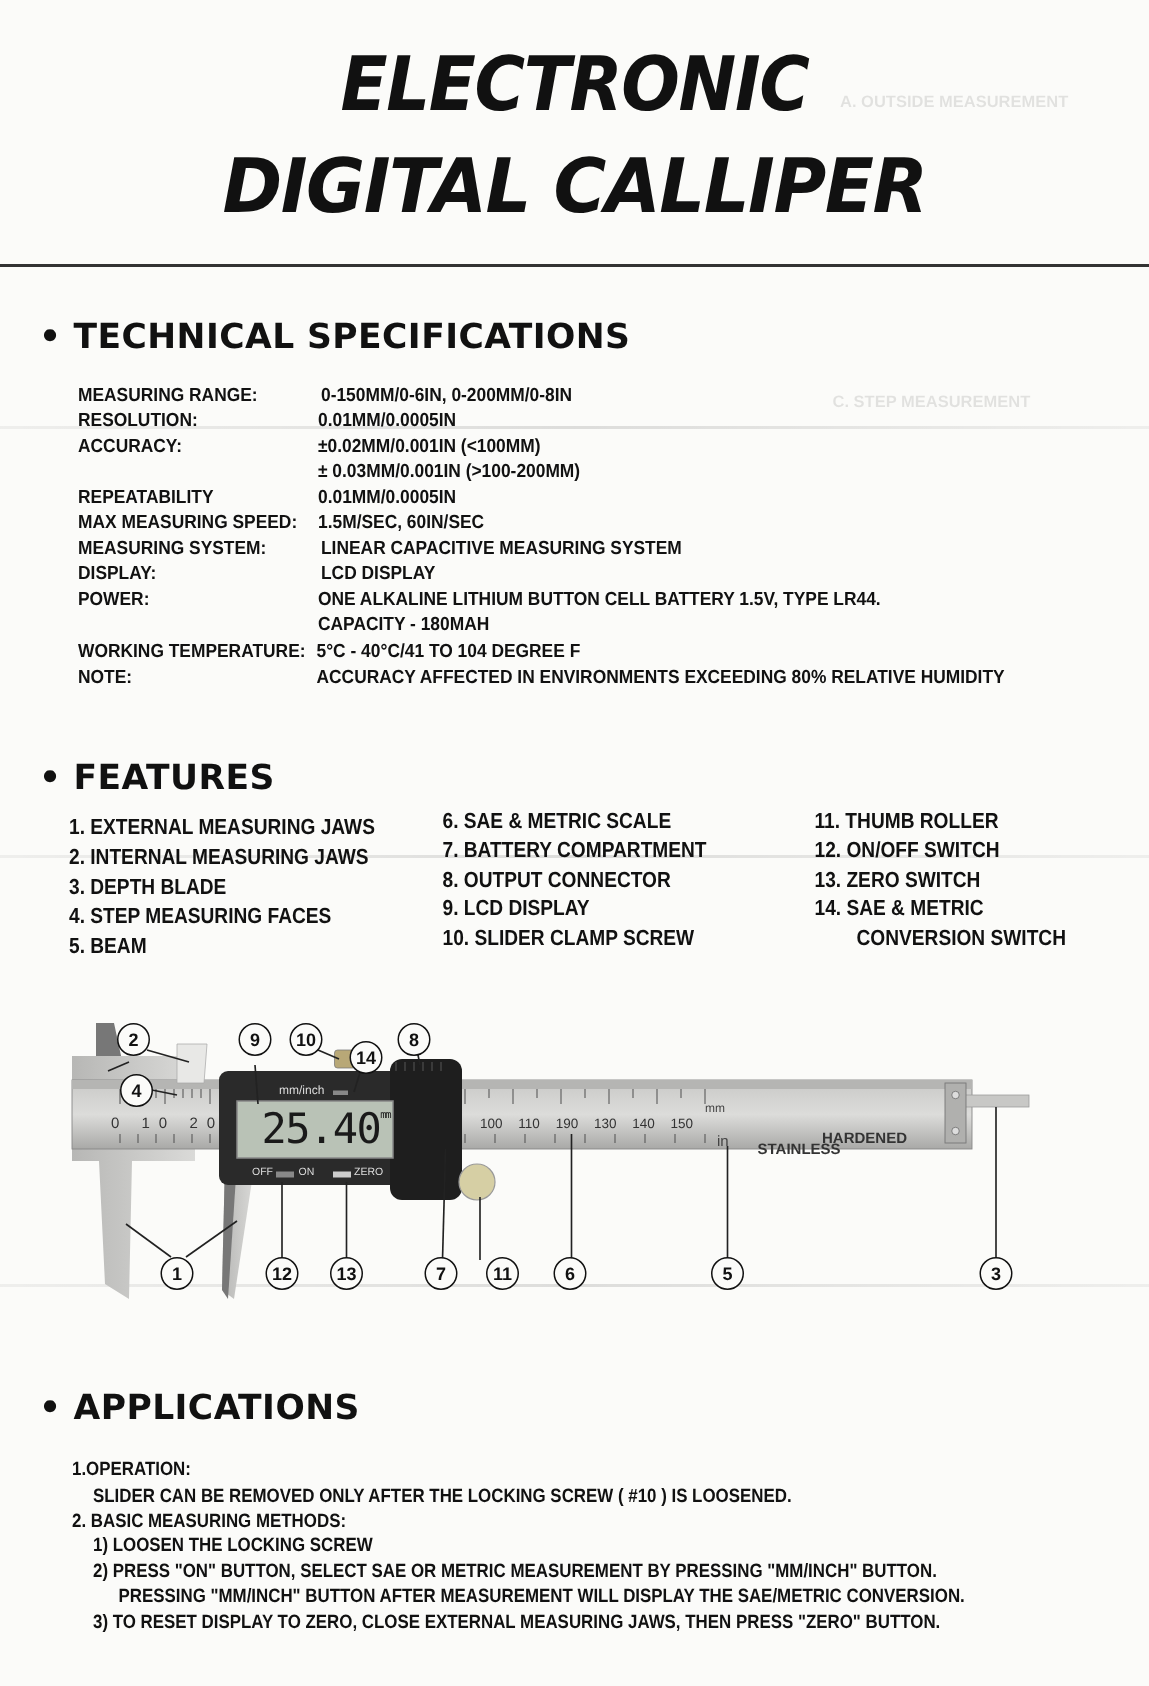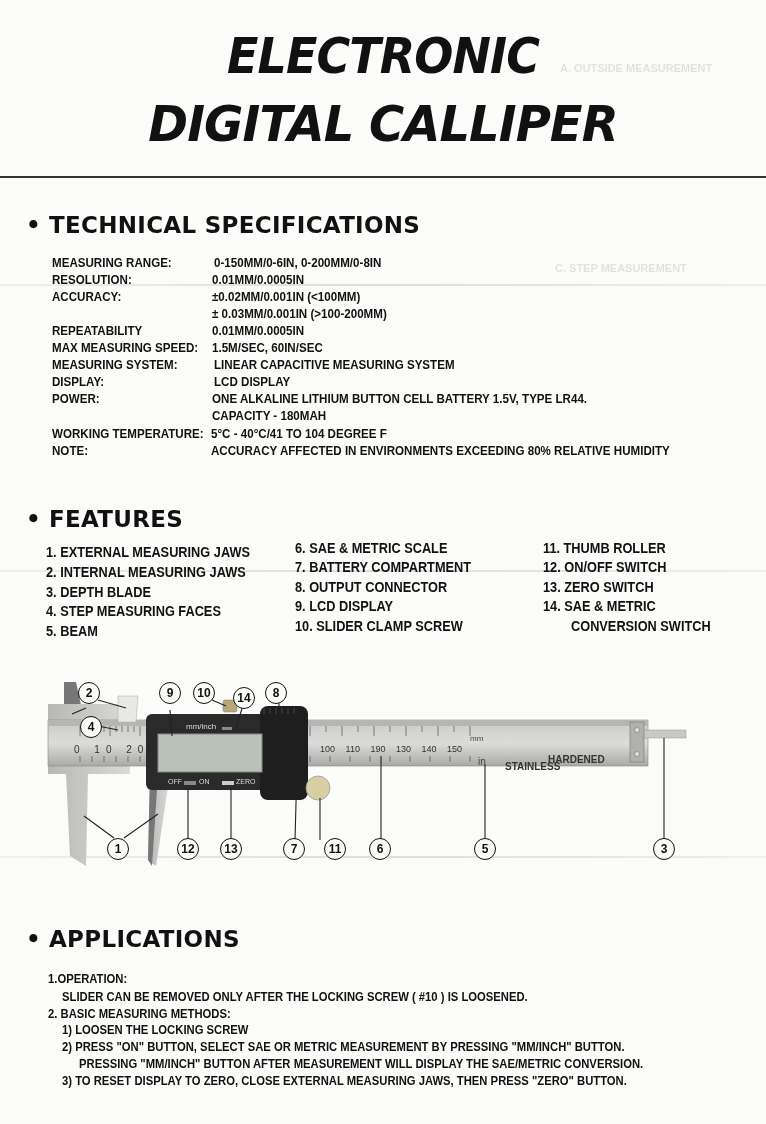--- a/index.html
+++ b/index.html
@@ -219,29 +219,32 @@
   </div>
   <div style="position:absolute;left:320px;top:74px;font-size:9px;color:#333;word-spacing:8px;">
     <span>100</span> <span>110</span> <span>190</span> <span>130</span> <span>140</span> <span>150</span>
   </div>
   <div style="position:absolute;left:470px;top:64px;font-size:8px;color:#444;">mm</div>
   <div style="position:absolute;left:478px;top:86px;font-size:10px;color:#444;">in</div>
   <div style="position:absolute;left:505px;top:72px;font-size:10px;font-weight:bold;color:#333;margin-top:19px;">STAINLESS</div>
   <div style="position:absolute;left:548px;top:84px;font-size:10px;font-weight:bold;color:#333;">HARDENED</div>
 
   <div style="position:absolute;left:186px;top:52px;font-size:8px;color:#ddd;">mm/inch</div>
+  <div style="position:absolute;left:162px;top:64px;width:98px;text-align:right;font-family:'DejaVu Sans Mono',monospace;font-size:28px;line-height:38px;color:#1a1a1a;letter-spacing:-1px;">
+    <span>25.40</span><span style="font-size:7px;vertical-align:top;line-height:18px;">mm</span>
+  </div>
   <div style="position:absolute;left:168px;top:108px;font-size:7px;color:#ddd;">OFF</div>
   <div style="position:absolute;left:199px;top:108px;font-size:7px;color:#ddd;">ON</div>
   <div style="position:absolute;left:236px;top:108px;font-size:7px;color:#ddd;">ZERO</div>
 
   <div class="callout" style="left:78px;top:12px;">2</div>
   <div class="callout" style="left:80px;top:46px;">4</div>
   <div class="callout" style="left:159px;top:12px;">9</div>
   <div class="callout" style="left:193px;top:12px;">10</div>
-  <div class="callout" style="left:233px;top:17px;">14</div>
+  <div class="callout" style="left:233px;top:24px;">14</div>
   <div class="callout" style="left:265px;top:12px;">8</div>
   <div class="callout" style="left:107px;top:168px;">1</div>
   <div class="callout" style="left:177px;top:168px;">12</div>
   <div class="callout" style="left:220px;top:168px;">13</div>
   <div class="callout" style="left:283px;top:168px;">7</div>
   <div class="callout" style="left:324px;top:168px;">11</div>
   <div class="callout" style="left:369px;top:168px;">6</div>
   <div class="callout" style="left:474px;top:168px;">5</div>
   <div class="callout" style="left:653px;top:168px;">3</div>
 </div>

